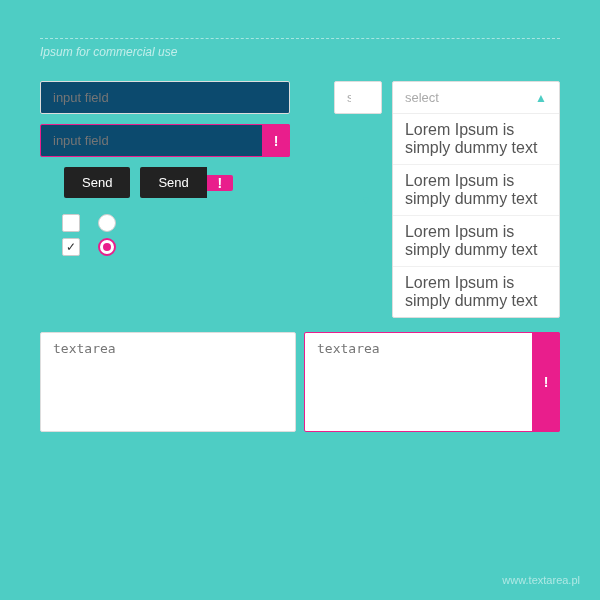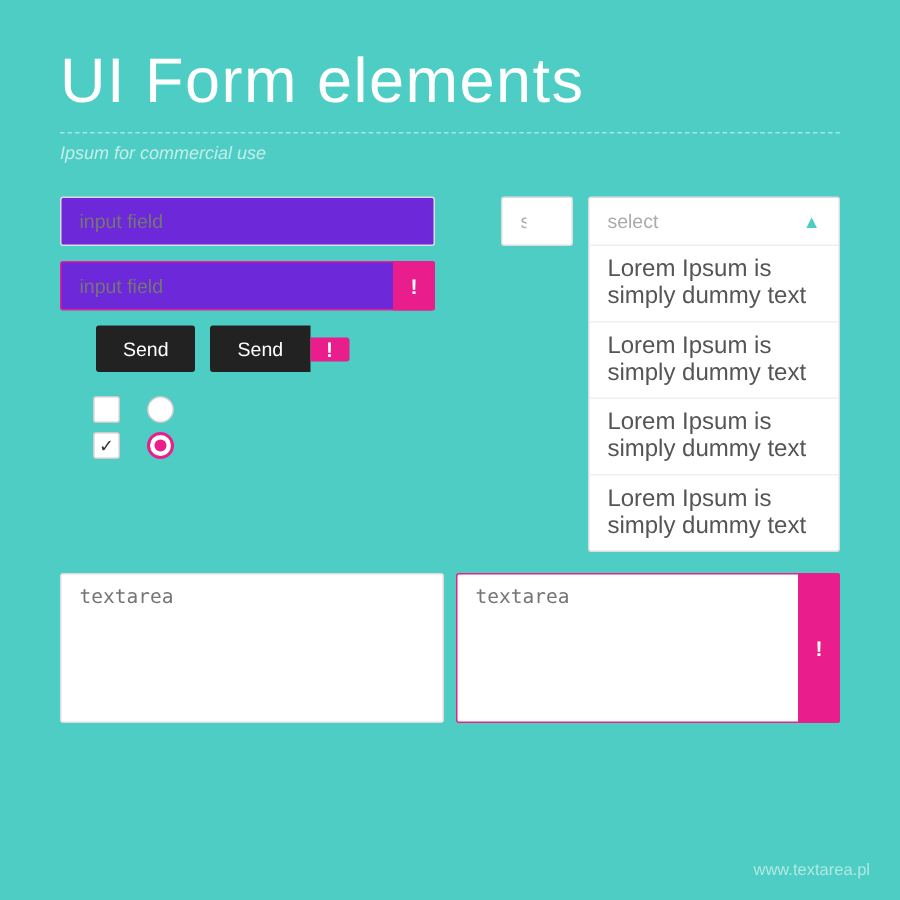--- a/index.html
+++ b/index.html
@@ -64,21 +64,21 @@
 
     
     .input-wrapper {
       position: relative;
       display: flex;
       align-items: center;
     }
 
     .input-field {
       width: 100%;
-      background: #6d28d9;
+      background: #0c4a6e;
       border: 1px solid #ddd;
       padding: 8px 12px;
       font-size: 13px;
       color: #aaa;
       outline: none;
       border-radius: 2px;
     }
 
     .input-field.error {
       border-color: #e91e8c;
@@ -326,21 +326,20 @@
       right: 20px;
       color: rgba(255,255,255,0.55);
       font-size: 11px;
     }
   </style>
 </head>
 <body>
 
 <div class="page-wrapper">
 
-  <h1 class="title">UI Form elements</h1>
   <hr class="divider">
   <p class="subtitle">Ipsum for commercial use</p>
 
   <div class="main-grid">
 
     <div class="left-col">
 
       <div class="input-wrapper">
         <input class="input-field" type="text" placeholder="input field" style="">
       </div>

